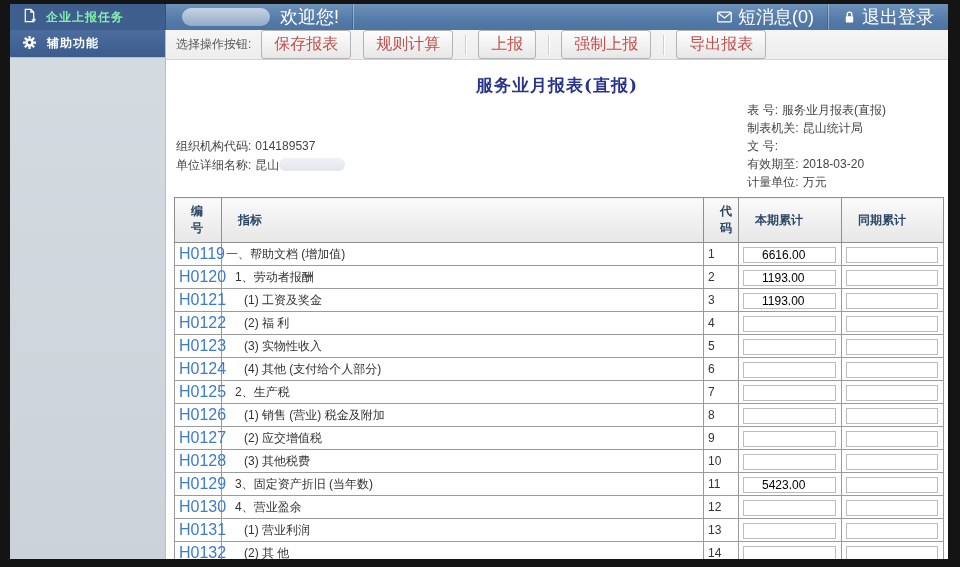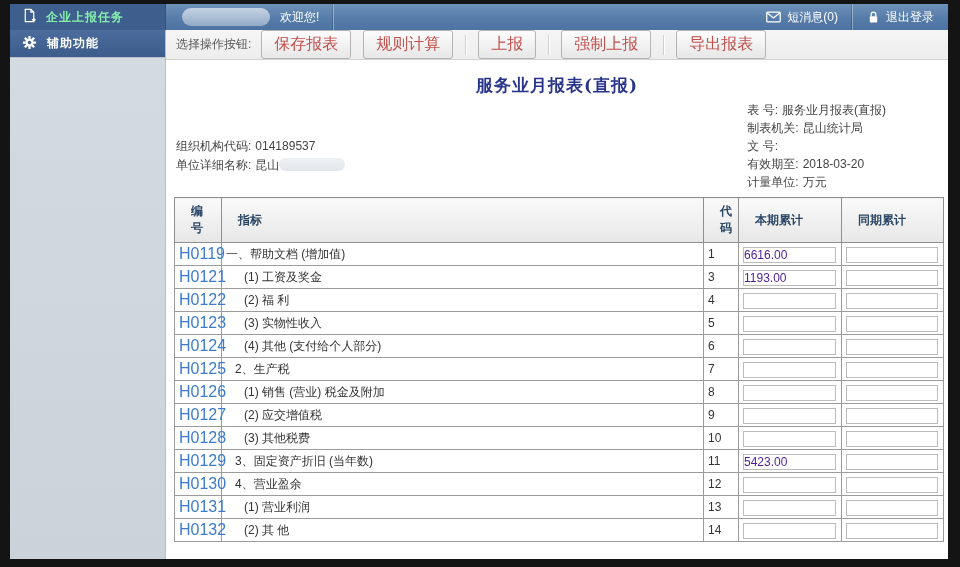--- a/index.html
+++ b/index.html
@@ -5,21 +5,21 @@
   * { margin:0; padding:0; box-sizing:border-box; }
   html,body { width:960px; height:567px; font-family:"Liberation Sans","DejaVu Sans",sans-serif; }
   body { background:#141414; }
   .frame { position:relative; width:960px; height:567px; background:#141414; }
   .screen { position:absolute; left:10px; top:4px; width:938px; height:555px; background:#fff; overflow:hidden; display:flex; flex-direction:column; }
 
   
   .topbar { height:26px; display:flex; flex:none; }
   .tb-left { width:156px; flex:none; background:#3e5f8e; display:flex; align-items:center; gap:9px; padding-left:12px; border-right:1px solid #33517d; }
   .tb-left .tb-title { color:#86efac; font-size:12px; font-weight:bold; letter-spacing:1px; }
-  .tb-right { flex:1; background:linear-gradient(180deg,#6d92ba 0%,#567da9 55%,#4c73a1 100%); display:flex; align-items:center; color:#fff; font-size:12px; border-bottom:1px solid #3f659а; }
+  .tb-right { flex:1; background:linear-gradient(180deg,#6d92ba 0%,#567da9 55%,#4c73a1 100%); display:flex; align-items:center; color:#fff; font-size:18px; border-bottom:1px solid #3f659а; }
   .censor { display:inline-block; width:88px; height:18px; margin-left:16px; border-radius:9px; background:linear-gradient(180deg,rgba(255,255,255,.62),rgba(255,255,255,.38)); }
   .welcome { margin-left:10px; }
   .tb-sep { width:1px; height:26px; background:rgba(255,255,255,.35); box-shadow:-1px 0 0 rgba(0,0,0,.15); margin-left:14px; }
   .tb-spacer { flex:1; }
   .tb-item { display:flex; align-items:center; gap:6px; padding:0 14px; height:26px; cursor:pointer; }
   .tb-item svg { display:block; }
 
   
   .main { flex:1; display:flex; min-height:0; }
   .sidebar { width:156px; flex:none; display:flex; flex-direction:column; background:#ccd3da; border-right:1px solid #b7bec6; }
@@ -47,21 +47,21 @@
   .censor-inline { display:inline-block; width:66px; height:13px; border-radius:7px; background:linear-gradient(180deg,#eef1f4,#e2e7ec); vertical-align:-2px; }
 
   
   table.report-table { border-collapse:collapse; width:770px; margin:6px 0 0 2px; font-size:12px; table-layout:fixed; }
   .report-table th { border:1px solid #8f8f8f; background:linear-gradient(180deg,#fafafa,#e7e7e7); color:#2b4766; font-weight:bold; text-align:left; padding:5px 16px; }
   .report-table td { border:1px solid #9b9b9b; padding:0; height:23px; color:#333; background:#fff; }
   .report-table { border:1px solid #666; }
   td.c-code a { color:#3d7cc9; text-decoration:none; padding-left:4px; font-size:16px; }
   td.c-ind { padding-right:4px; white-space:nowrap; overflow:hidden; }
   td.c-seq { padding-left:4px; }
-  td.c-num input { display:block; width:calc(100% - 9px); height:16px; margin:3px 3px 2px 4px; border:1px solid #bcbcbc; background:#fff; font-size:12px; font-family:inherit; color:#4c1d95; padding:0 0; }
+  td.c-num input { display:block; width:calc(100% - 9px); height:16px; margin:3px 3px 2px 4px; border:1px solid #bcbcbc; background:#fff; font-size:12px; font-family:inherit; color:#000000; padding:0 18px; }
 </style>
 </head>
 <body>
 
 <div class="frame">
 <div class="screen">
 
   <div class="topbar">
     <div class="tb-left">
       <span>
@@ -176,20 +176,31 @@
     <td class="c-ind" style="padding-left: 4px;"><span>一、帮助文档 (增加值)</span></td>
     <td class="c-seq">1</td>
     <td class="c-num">
                     <input type="text" value="6616.00" style="">
                   </td>
     <td class="c-num">
                     <input type="text" style="">
                   </td>
   </tr>
                 <tr>
+    <td class="c-code"><a href="#">H0120</a></td>
+    <td class="c-ind" style="padding-left: 13px;"><span>1、劳动者报酬</span></td>
+    <td class="c-seq">2</td>
+    <td class="c-num">
+                    <input type="text" value="1193.00" style="">
+                  </td>
+    <td class="c-num">
+                    <input type="text" style="">
+                  </td>
+  </tr>
+                <tr>
     <td class="c-code"><a href="#">H0121</a></td>
     <td class="c-ind" style="padding-left: 22px;"><span>(1) 工资及奖金</span></td>
     <td class="c-seq">3</td>
     <td class="c-num">
                     <input type="text" value="1193.00" style="">
                   </td>
     <td class="c-num">
                     <input type="text" style="">
                   </td>
   </tr>

